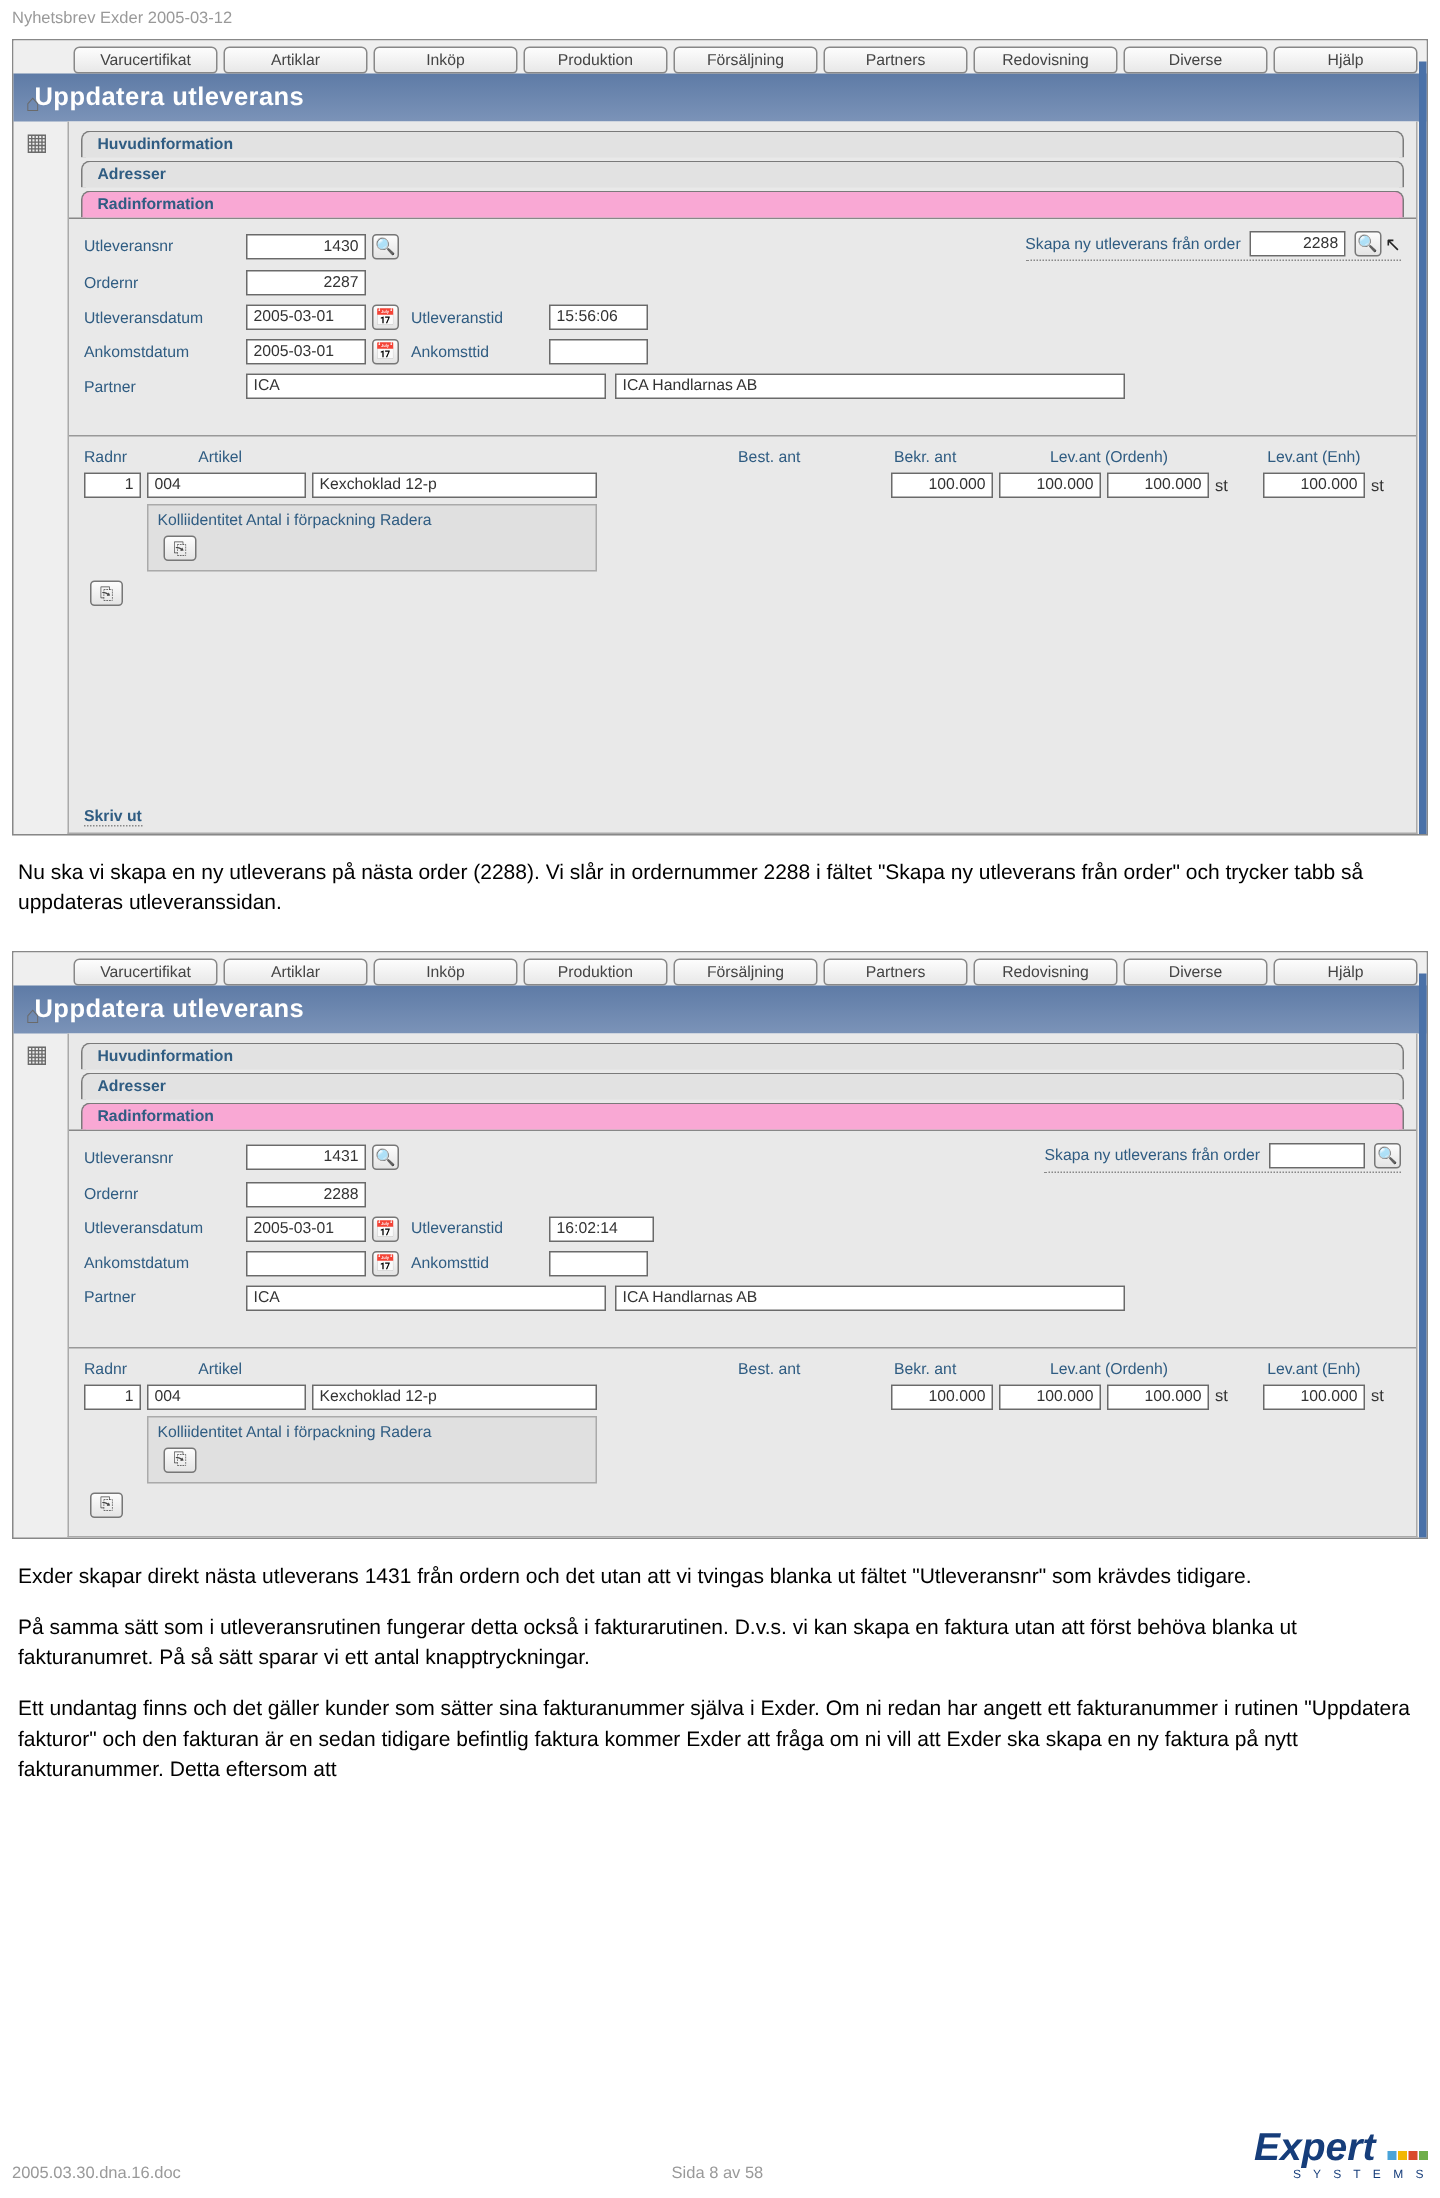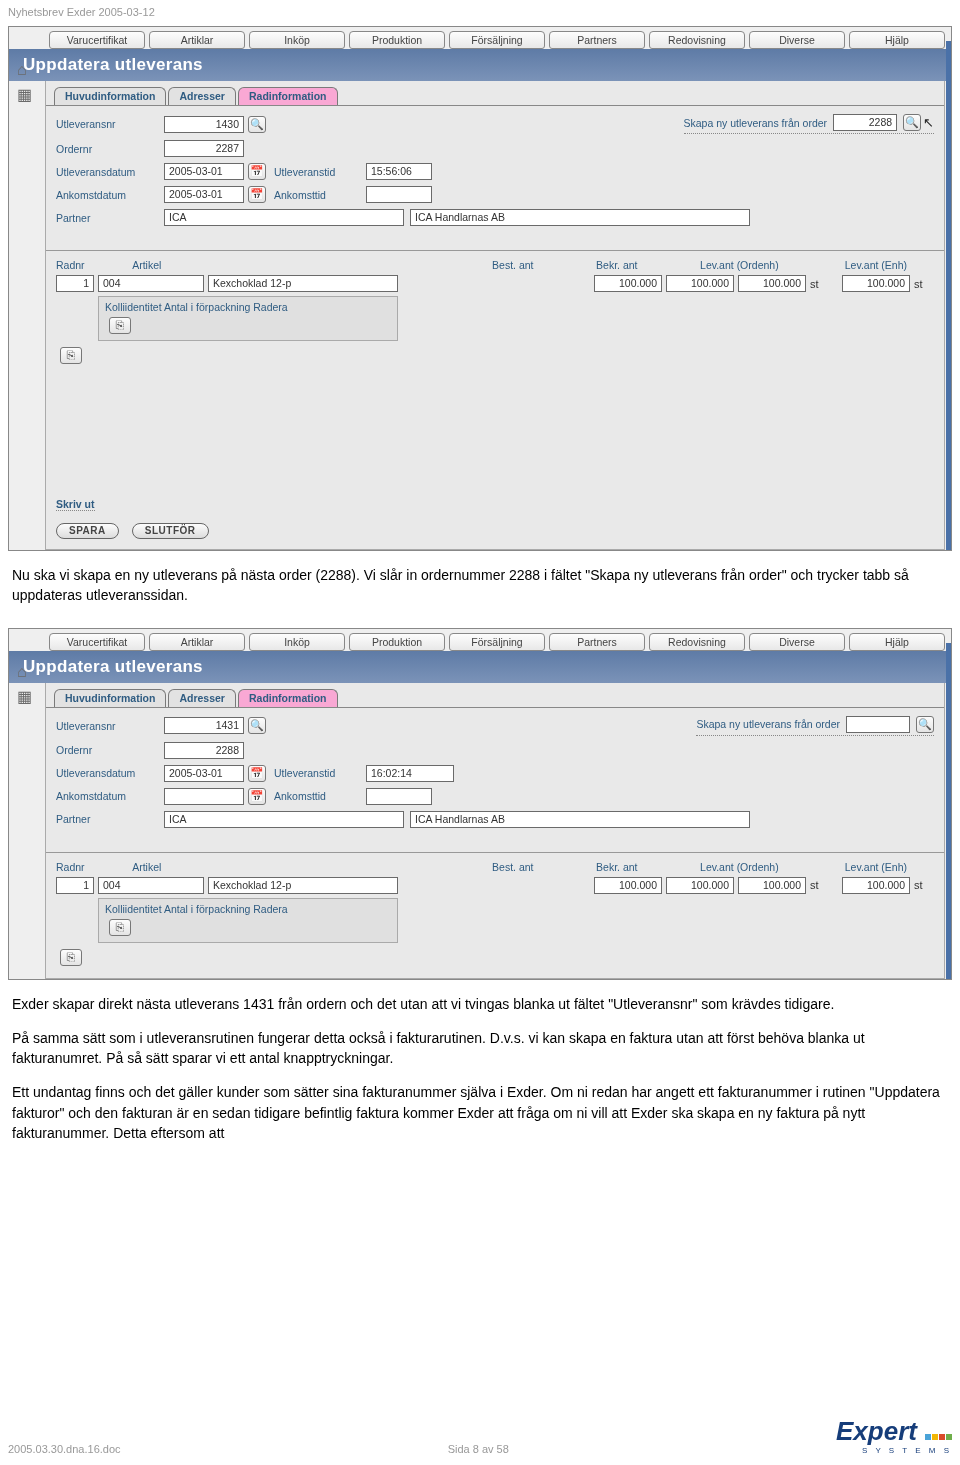--- a/index.html
+++ b/index.html
@@ -77,20 +77,21 @@
     display: block;
     margin: 6px 4px;
     font-size: 16px;
     color: #6a6a6a;
   }
   .tabs {
     display: flex;
     gap: 2px;
     padding: 6px 8px 0 8px;
     font-size: 10.5px;
+    flex-direction: column;
   }
   .tabs .tab {
     border: 1px solid #7a7a7a;
     border-bottom: none;
     border-radius: 6px 6px 0 0;
     padding: 2px 10px 3px 10px;
     background: #e2e2e2;
     color: #2f5c82;
     font-weight: bold;
   }
@@ -322,24 +323,20 @@
       <div class="subrow">
         <div class="subhdr">Kolliidentitet  Antal i förpackning  Radera</div>
         <span class="iconbtn" style="width:22px">⎘</span>
       </div>
       <div style="margin-top:6px">
         <span class="iconbtn" style="width:22px">⎘</span>
       </div>
     </div>
 
     <div class="bottom-link">Skriv ut</div>
-    <div class="bottom-btns">
-      <span class="pillbtn">SPARA</span>
-      <span class="pillbtn">SLUTFÖR</span>
-    </div>
   </div>
 </div>
 
 <p class="para">Nu ska vi skapa en ny utleverans på nästa order (2288). Vi slår in ordernummer 2288 i fältet "Skapa ny utleverans från order" och trycker tabb så uppdateras utleveranssidan.</p>
 
 <div class="screenshot" style="margin-top:22px">
   <div class="right-accent"></div>
   <div class="side-icons">
     <span>⌂</span>
     <span>▦</span>
@@ -377,21 +374,21 @@
       </div>
       <div class="form-row">
         <div class="flabel">Ordernr</div>
         <div class="finput" style="width:80px">2288</div>
       </div>
       <div class="form-row">
         <div class="flabel">Utleveransdatum</div>
         <div class="finput left" style="width:80px">2005-03-01</div>
         <span class="iconbtn">📅</span>
         <div class="flabel2">Utleveranstid</div>
-        <div class="finput left" style="width:88px">16:02:14</div>
+        <div class="finput left" style="width:70px">16:02:14</div>
       </div>
       <div class="form-row">
         <div class="flabel">Ankomstdatum</div>
         <div class="finput left" style="width:80px"></div>
         <span class="iconbtn">📅</span>
         <div class="flabel2">Ankomsttid</div>
         <div class="finput left" style="width:66px"></div>
       </div>
       <div class="form-row">
         <div class="flabel">Partner</div>

